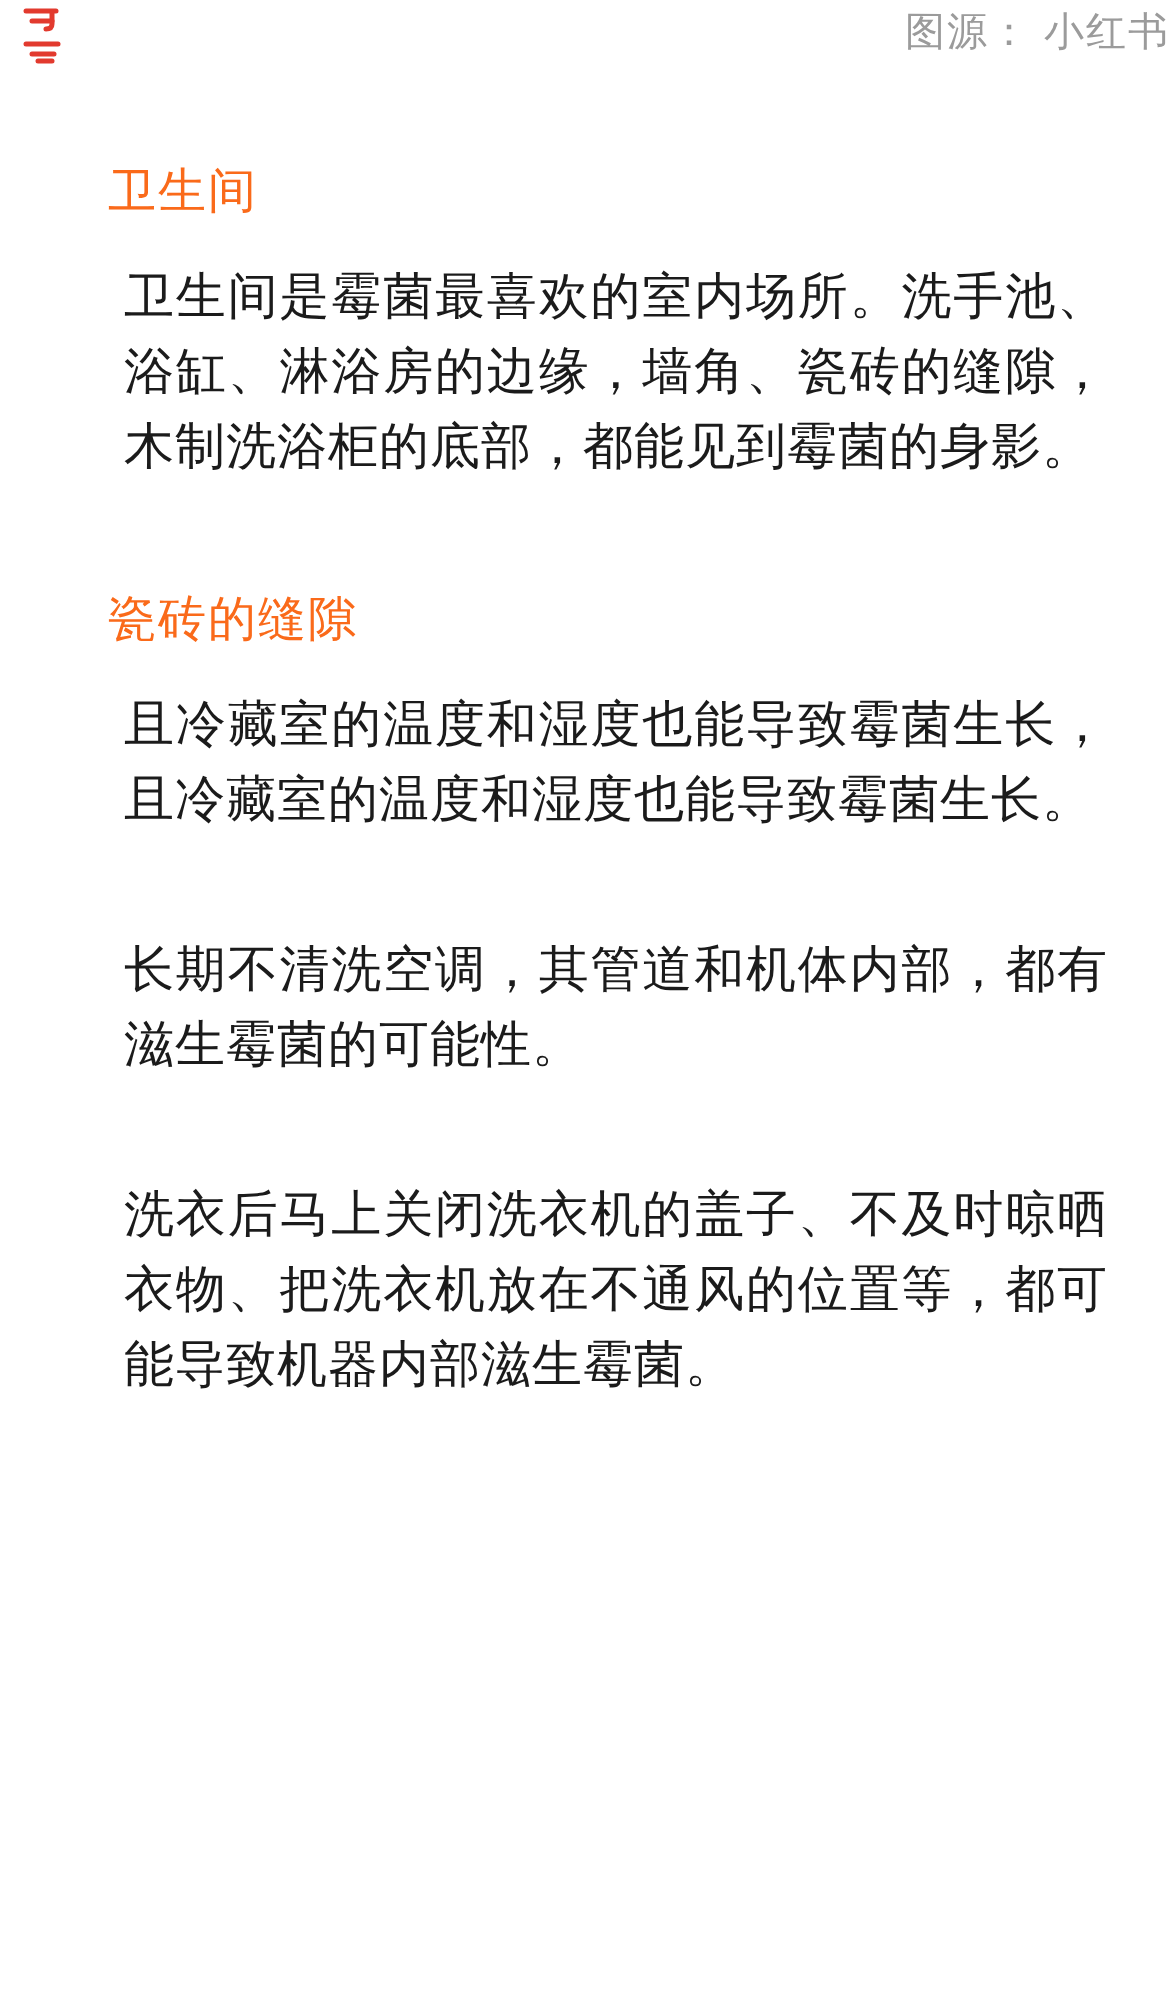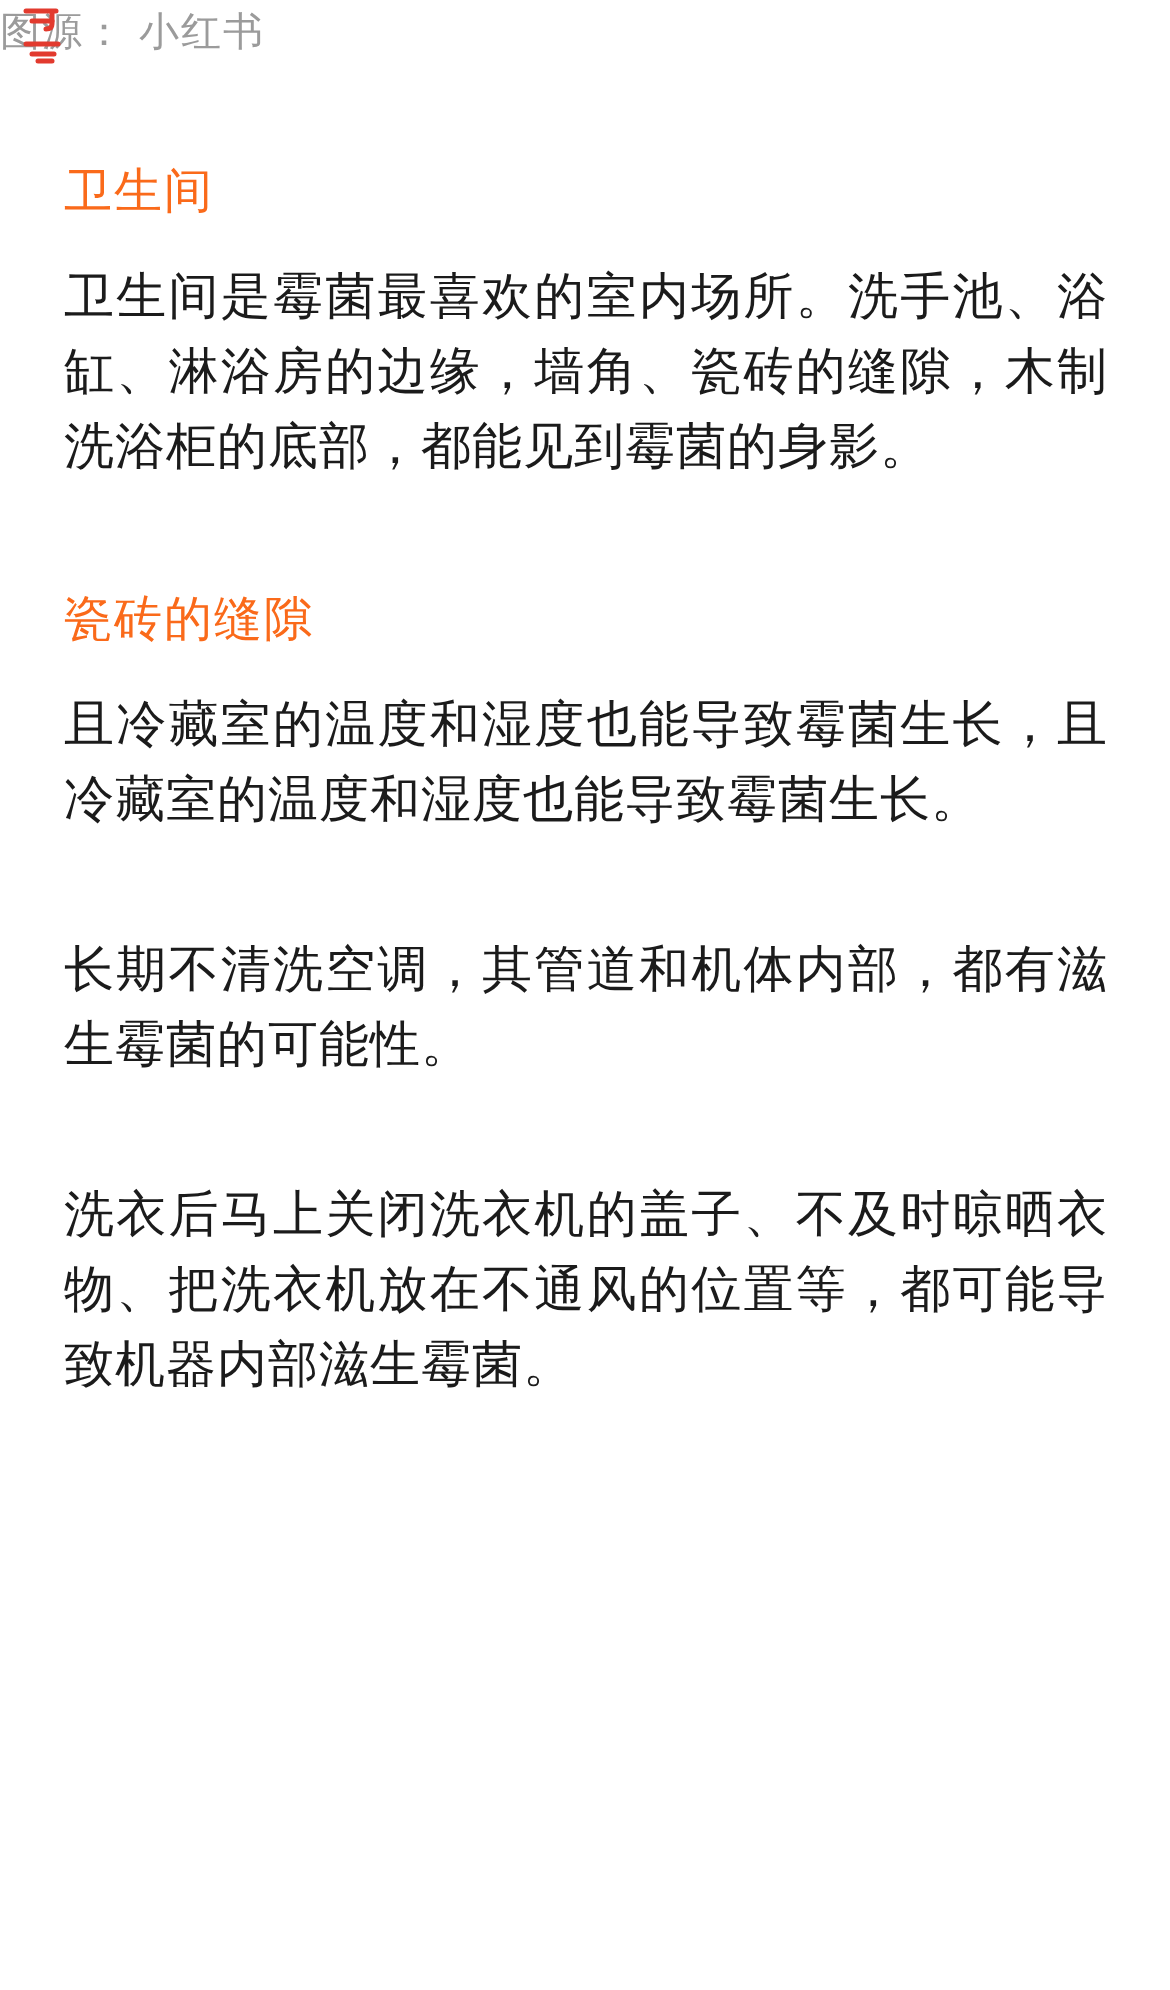--- a/index.html
+++ b/index.html
@@ -7,39 +7,39 @@
     position:relative;
     width:1170px;
     height:1990px;
     margin:0 auto;
     background:#ffffff;
     overflow:hidden;
     font-family:"Liberation Sans","DejaVu Sans",sans-serif;
   }
   .caption{
     padding-top:6px;
-    text-align:left;
+    text-align:right;
     font-size:40px;
     line-height:50px;
     color:#9b9b9b;
     letter-spacing:2px;
   }
   .content{
-    padding:0 62px 0 64px;
+    padding:0 62px 0 108px;
   }
   .sec-heading{
     margin:105px 0 0 0;
     font-size:48px;
     line-height:60px;
     font-weight:400;
     color:#fa6a1a;
     letter-spacing:2px;
   }
   .body-text{
-    margin:38px 0 0 0;
+    margin:38px 0 0 16px;
     font-size:50px;
     line-height:75px;
     color:#1b1b1b;
     text-align:justify;
     letter-spacing:1px;
   }
   .body-text + .body-text{
     margin-top:95px;
   }
   .red-artifacts{

